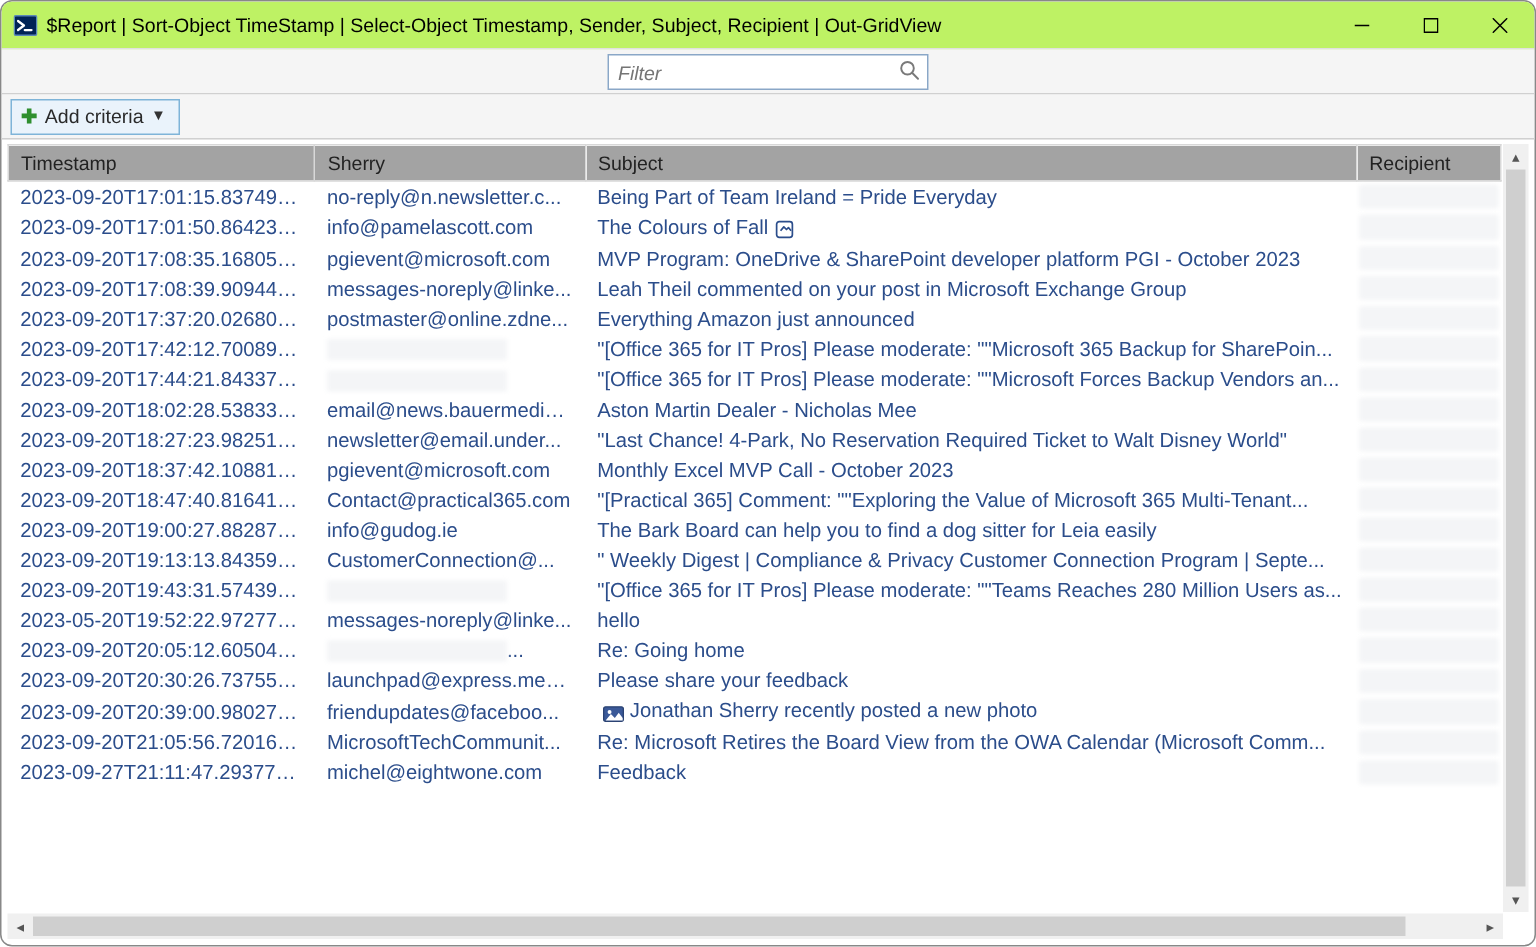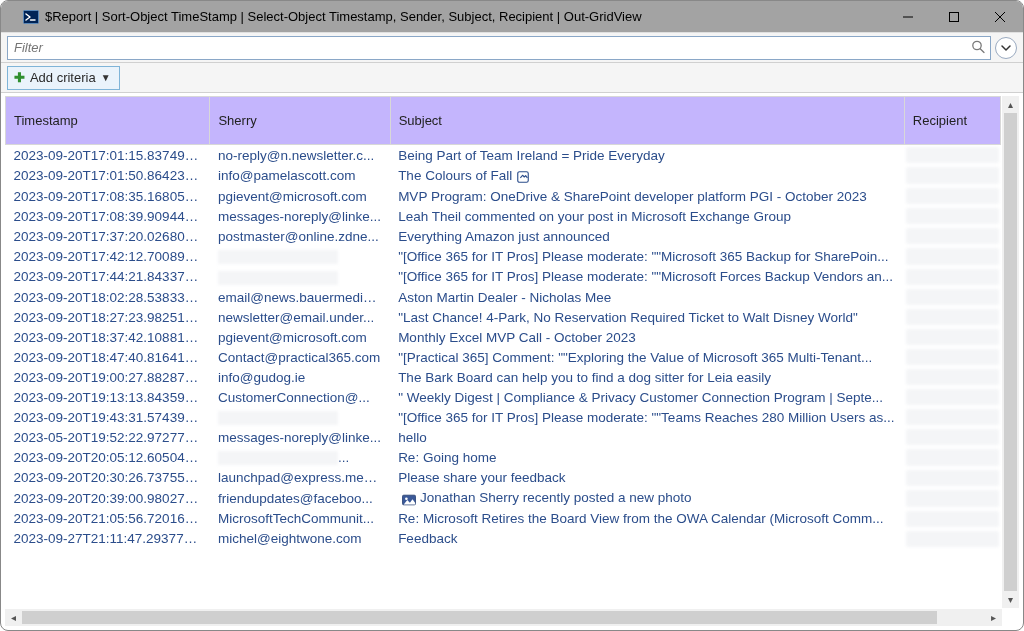--- a/index.html
+++ b/index.html
@@ -14,22 +14,22 @@
       border-radius: 8px;
       position: relative;
       display: flex;
       flex-direction: column;
     }
     
     .titlebar {
       height: 32px;
       display: flex;
       align-items: center;
-      padding-left: 22px;
-      background: #a3a3a3;
+      padding-left: 8px;
+      background: #bef264;
       border-bottom: 1px solid #e0e0e0;
     }
     .titlebar-icon {
       width: 16px; height: 16px;
       margin-right: 6px;
       display:flex; align-items:center; justify-content:center;
     }
     .titlebar-title {
       font-size: 13px;
       color: #000;
@@ -47,20 +47,21 @@
 
     
     .filter-row {
       height: 30px;
       display:flex;
       align-items:center;
       padding: 3px 6px;
       background:#f5f5f5;
       border-bottom: 1px solid #d0d0d0;
       gap:4px;
+      flex-direction:column;
     }
     .filter-input {
       flex:1;
       height:24px;
       border:1px solid #8aa7c7;
       background:#fff;
       padding: 2px 28px 2px 6px;
       font-style: italic;
       color:#6b6b6b;
       font-size:13px;
@@ -132,23 +133,23 @@
       background:#cfcfcf;
     }
     table.grid {
       border-collapse:collapse;
       width: calc(100% - 18px);
       table-layout:fixed;
     }
     table.grid th {
       text-align:left;
       font-weight:normal;
-      background:#c4b5fd;
+      background:#a3a3a3;
       border:1px solid #d8d8d8;
-      padding:16px 8px;
+      padding:4px 8px;
       color:#222;
       font-size:13px;
       white-space:nowrap;
       overflow:hidden;
     }
     table.grid td {
       padding:2.5px 8px;
       color:#2b4d8b;
       font-size:13.5px;
       white-space:nowrap;

